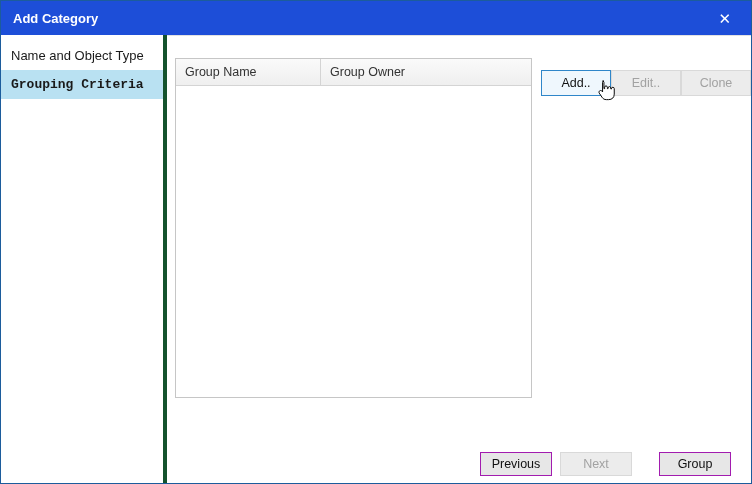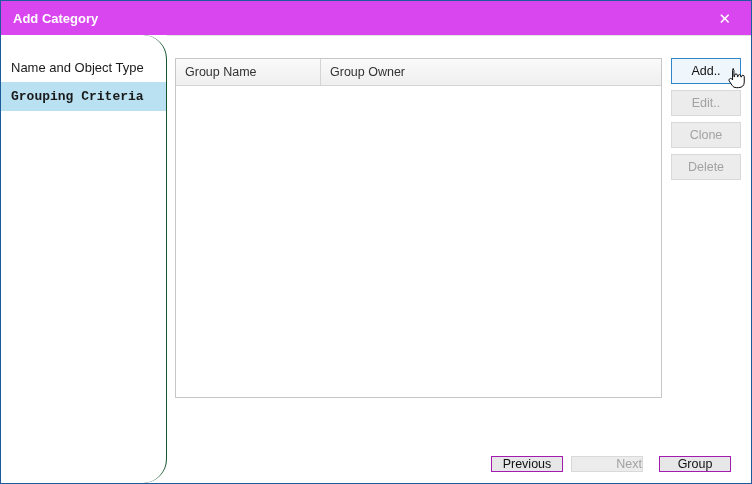--- a/index.html
+++ b/index.html
@@ -9,35 +9,34 @@
     width: 752px; height: 484px;
   }
   .window {
     width: 752px; height: 484px;
     border: 1px solid #1c5c9c;
     background: #ffffff;
     display: flex; flex-direction: column;
   }
   .titlebar {
     height: 34px; flex: 0 0 34px;
-    background: #d946ef;
+    background: #1d4ed8;
     display: flex; align-items: center;
     padding: 0 14px 0 12px;
   }
   .title { color: #ffffff; font-weight: bold; font-size: 13px; flex: 1; }
   .close {
     color: #ffffff; font-size: 15px; line-height: 1;
     padding: 4px 6px; cursor: default;
   }
   .body { flex: 1; display: flex; min-height: 0; }
   .sidebar {
     width: 166px; flex: 0 0 166px;
-    border-right: 1px solid #14532d;
-    padding-top: 18px;
-    border-radius: 24px;
+    border-right: 4px solid #14532d;
+    padding-top: 6px;
   }
   .side-item {
     height: 29px; display: flex; align-items: center;
     padding-left: 10px; font-size: 13px; color: #1a1a1a;
     cursor: default; white-space: nowrap;
   }
   .side-item.selected { background: #b9e1f2; font-weight: bold; font-family: Liberation Mono, monospace; }
   .right { flex: 1; display: flex; flex-direction: column; min-width: 0; }
   .content { flex: 1; min-height: 0; }
   .desc {
@@ -60,43 +59,44 @@
     display: flex; align-items: center;
     padding: 0 9px; font-size: 12.5px; color: #333333;
     border-right: 1px solid #d4d4d4; white-space: nowrap;
   }
   .th-name { width: 145px; flex: 0 0 145px; }
   .th-cond { width: 236px; flex: 0 0 236px; }
   .th-owner { flex: 1; border-right: none; }
   .sort-arrow { margin-left: auto; color: #2a7ab8; font-size: 13px; padding-right: 4px; }
   .tbody { flex: 1; background: #ffffff; }
   .side-buttons {
-    margin-left: 9px; display: flex; flex-direction: column;
+    margin-left: 9px; display: flex; flex-direction: row;
     position: relative;
+    margin-top: 12px;
   }
   .btn {
     width: 70px; height: 26px; margin-bottom: 6px;
     background: #e7e7e7; border: 1px solid #a21caf;
     font-family: inherit; font-size: 12.5px; color: #111111;
     cursor: default;
   }
   .btn.focused { background: #eff7fd; border: 1px solid #2f86c9; }
   .btn:disabled { background: #ececec; border-color: #d9d9d9; color: #a2a2a2; }
   .cursor-glyph {
     position: absolute; top: 9px; left: 54px;
     width: 22px; height: 22px; pointer-events: none;
   }
   .footer {
     height: 44px; flex: 0 0 44px;
     display: flex; align-items: center; justify-content: flex-end;
     padding-right: 10px; padding-top: 6px;
   }
-  .footer .btn { width: 72px; height: 16px; margin: 0; }
+  .footer .btn { width: 72px; height: 24px; margin: 0; }
   .footer .btn.previous { margin-right: 8px; }
-  .footer .btn.next { margin-right: 16px; text-align: right; }
+  .footer .btn.next { margin-right: 27px; }
   .footer .btn.save { margin-right: 10px; }
 </style>
 </head>
 <body>
 
 <div class="window">
 
   <div class="titlebar">
     <span class="title">Add Category</span>
     <span class="close">✕</span>
@@ -125,21 +125,20 @@
                 <span>Group Owner</span>
               </div>
             </div>
             <div class="tbody"></div>
           </div>
 
           <div class="side-buttons">
             <button class="btn focused">Add..</button>
             <button class="btn" disabled="">Edit..</button>
             <button class="btn" disabled="">Clone</button>
-            <button class="btn" disabled="">Delete</button>
             <svg class="cursor-glyph" viewBox="0 0 32 32" xmlns="http://www.w3.org/2000/svg">
               <path d="M11 3c1.2 0 2 .9 2 2v9h1v-2c0-1.1.9-2 2-2s2 .9 2 2v2h1v-1c0-1.1.9-2 2-2s2 .9 2 2v1.5h1V14c0-1.1.9-2 2-2s2 .9 2 2v8c0 5-3.2 8-8.2 8h-3.3c-2.8 0-4.8-1.1-6.3-3.5l-4-6c-.8-1.3-.4-2.8.9-3.5 1.1-.6 2.4-.3 3.1.7l.8 1.1V5c0-1.1.8-2 2-2z" fill="#ffffff" stroke="#000000" stroke-width="1.4" stroke-linejoin="round"></path>
             </svg>
           </div>
 
         </div>
       </div>
 
       <div class="footer">
         <button class="btn previous">Previous</button>

